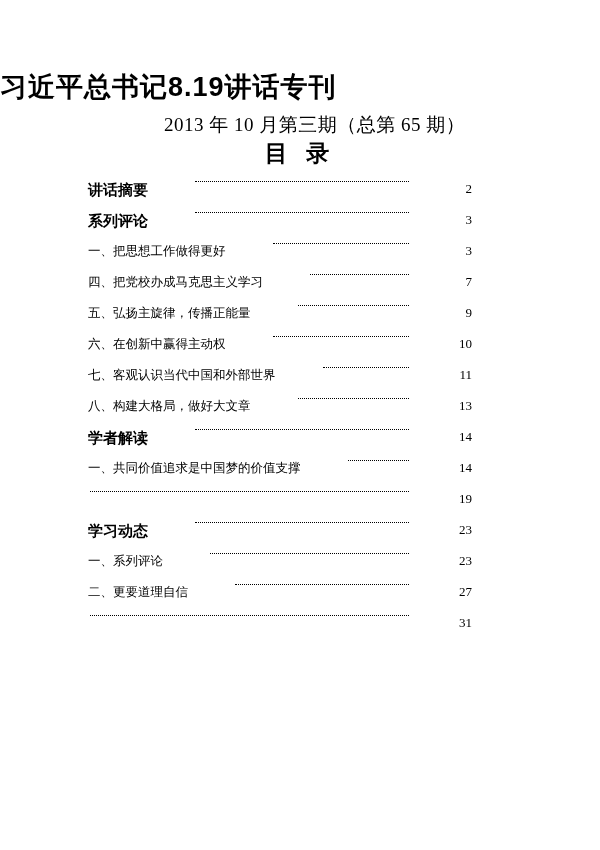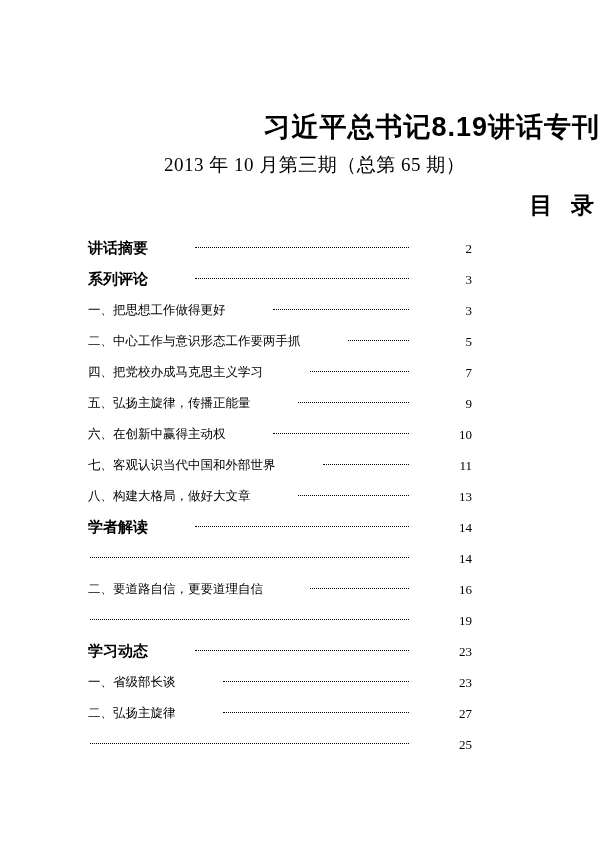--- a/index.html
+++ b/index.html
@@ -10,49 +10,49 @@
   .page {
     position: relative;
     width: 600px;
     height: 850px;
     background: #ffffff;
     overflow: hidden;
     font-family: "Liberation Serif", "DejaVu Serif", serif;
     color: #000000;
   }
   .doc-title {
-    margin-top: 112px;
-    text-align: right;
+    margin-top: 72px;
+    text-align: left;
     font-family: "Liberation Sans", "DejaVu Sans", sans-serif;
     font-weight: bold;
     font-size: 27px;
     letter-spacing: 1px;
     line-height: 1.15;
   }
   .doc-subtitle {
     margin-top: 9px;
     text-align: center;
     font-size: 19px;
     letter-spacing: 0.5px;
     margin-left: 29px;
   }
   .toc-heading {
-    margin-top: 12px;
-    text-align: right;
+    margin-top: 0;
+    text-align: center;
     font-family: "Liberation Sans", "DejaVu Sans", sans-serif;
     font-weight: bold;
     font-size: 23px;
     letter-spacing: 6px;
   }
   .toc-list {
     margin: 12px 128px 0 88px; 
   }
   .toc-row {
     display: flex;
-    align-items: center;
+    align-items: flex-start;
     height: 31px;
     font-size: 12.5px;
     cursor: pointer;
     gap: 43px;
   }
   .toc-row.bold {
     font-family: "Liberation Sans", "DejaVu Sans", sans-serif;
     font-weight: bold;
     font-size: 15px;
   }
@@ -97,25 +97,20 @@
     <span class="toc-label">系列评论</span>
     <span class="toc-leader"></span>
     <span class="toc-page">3</span>
   </div>
       <div class="toc-row">
     <span class="toc-label">一、把思想工作做得更好</span>
     <span class="toc-leader"></span>
     <span class="toc-page">3</span>
   </div>
       <div class="toc-row">
-    <span class="toc-label">二、中心工作与意识形态工作要两手抓</span>
-    <span class="toc-leader"></span>
-    <span class="toc-page">5</span>
-  </div>
-      <div class="toc-row">
     <span class="toc-label">四、把党校办成马克思主义学习</span>
     <span class="toc-leader"></span>
     <span class="toc-page">7</span>
   </div>
       <div class="toc-row">
     <span class="toc-label">五、弘扬主旋律，传播正能量</span>
     <span class="toc-leader"></span>
     <span class="toc-page">9</span>
   </div>
       <div class="toc-row">
@@ -132,45 +127,41 @@
     <span class="toc-label">八、构建大格局，做好大文章</span>
     <span class="toc-leader"></span>
     <span class="toc-page">13</span>
   </div>
       <div class="toc-row bold">
     <span class="toc-label">学者解读</span>
     <span class="toc-leader"></span>
     <span class="toc-page">14</span>
   </div>
       <div class="toc-row">
+    <span class="toc-label">一、共同价值追求是中国梦的价值支撑</span>
     <span class="toc-leader"></span>
     <span class="toc-page">14</span>
-  </div>
-      <div class="toc-row">
-    <span class="toc-label">二、要道路自信，更要道理自信</span>
-    <span class="toc-leader"></span>
-    <span class="toc-page">16</span>
   </div>
       <div class="toc-row">
     <span class="toc-leader"></span>
     <span class="toc-page">19</span>
   </div>
       <div class="toc-row bold">
     <span class="toc-label">学习动态</span>
     <span class="toc-leader"></span>
     <span class="toc-page">23</span>
   </div>
       <div class="toc-row">
-    <span class="toc-label">一、省级部长谈</span>
+    <span class="toc-label">一、系列评论</span>
     <span class="toc-leader"></span>
     <span class="toc-page">23</span>
   </div>
       <div class="toc-row">
-    <span class="toc-label">二、弘扬主旋律</span>
+    <span class="toc-label">二、更要道理自信</span>
     <span class="toc-leader"></span>
     <span class="toc-page">27</span>
   </div>
       <div class="toc-row bold">
     <span class="toc-leader"></span>
-    <span class="toc-page">25</span>
+    <span class="toc-page">31</span>
   </div>
     </div>
 </div>
 
 </body></html>

